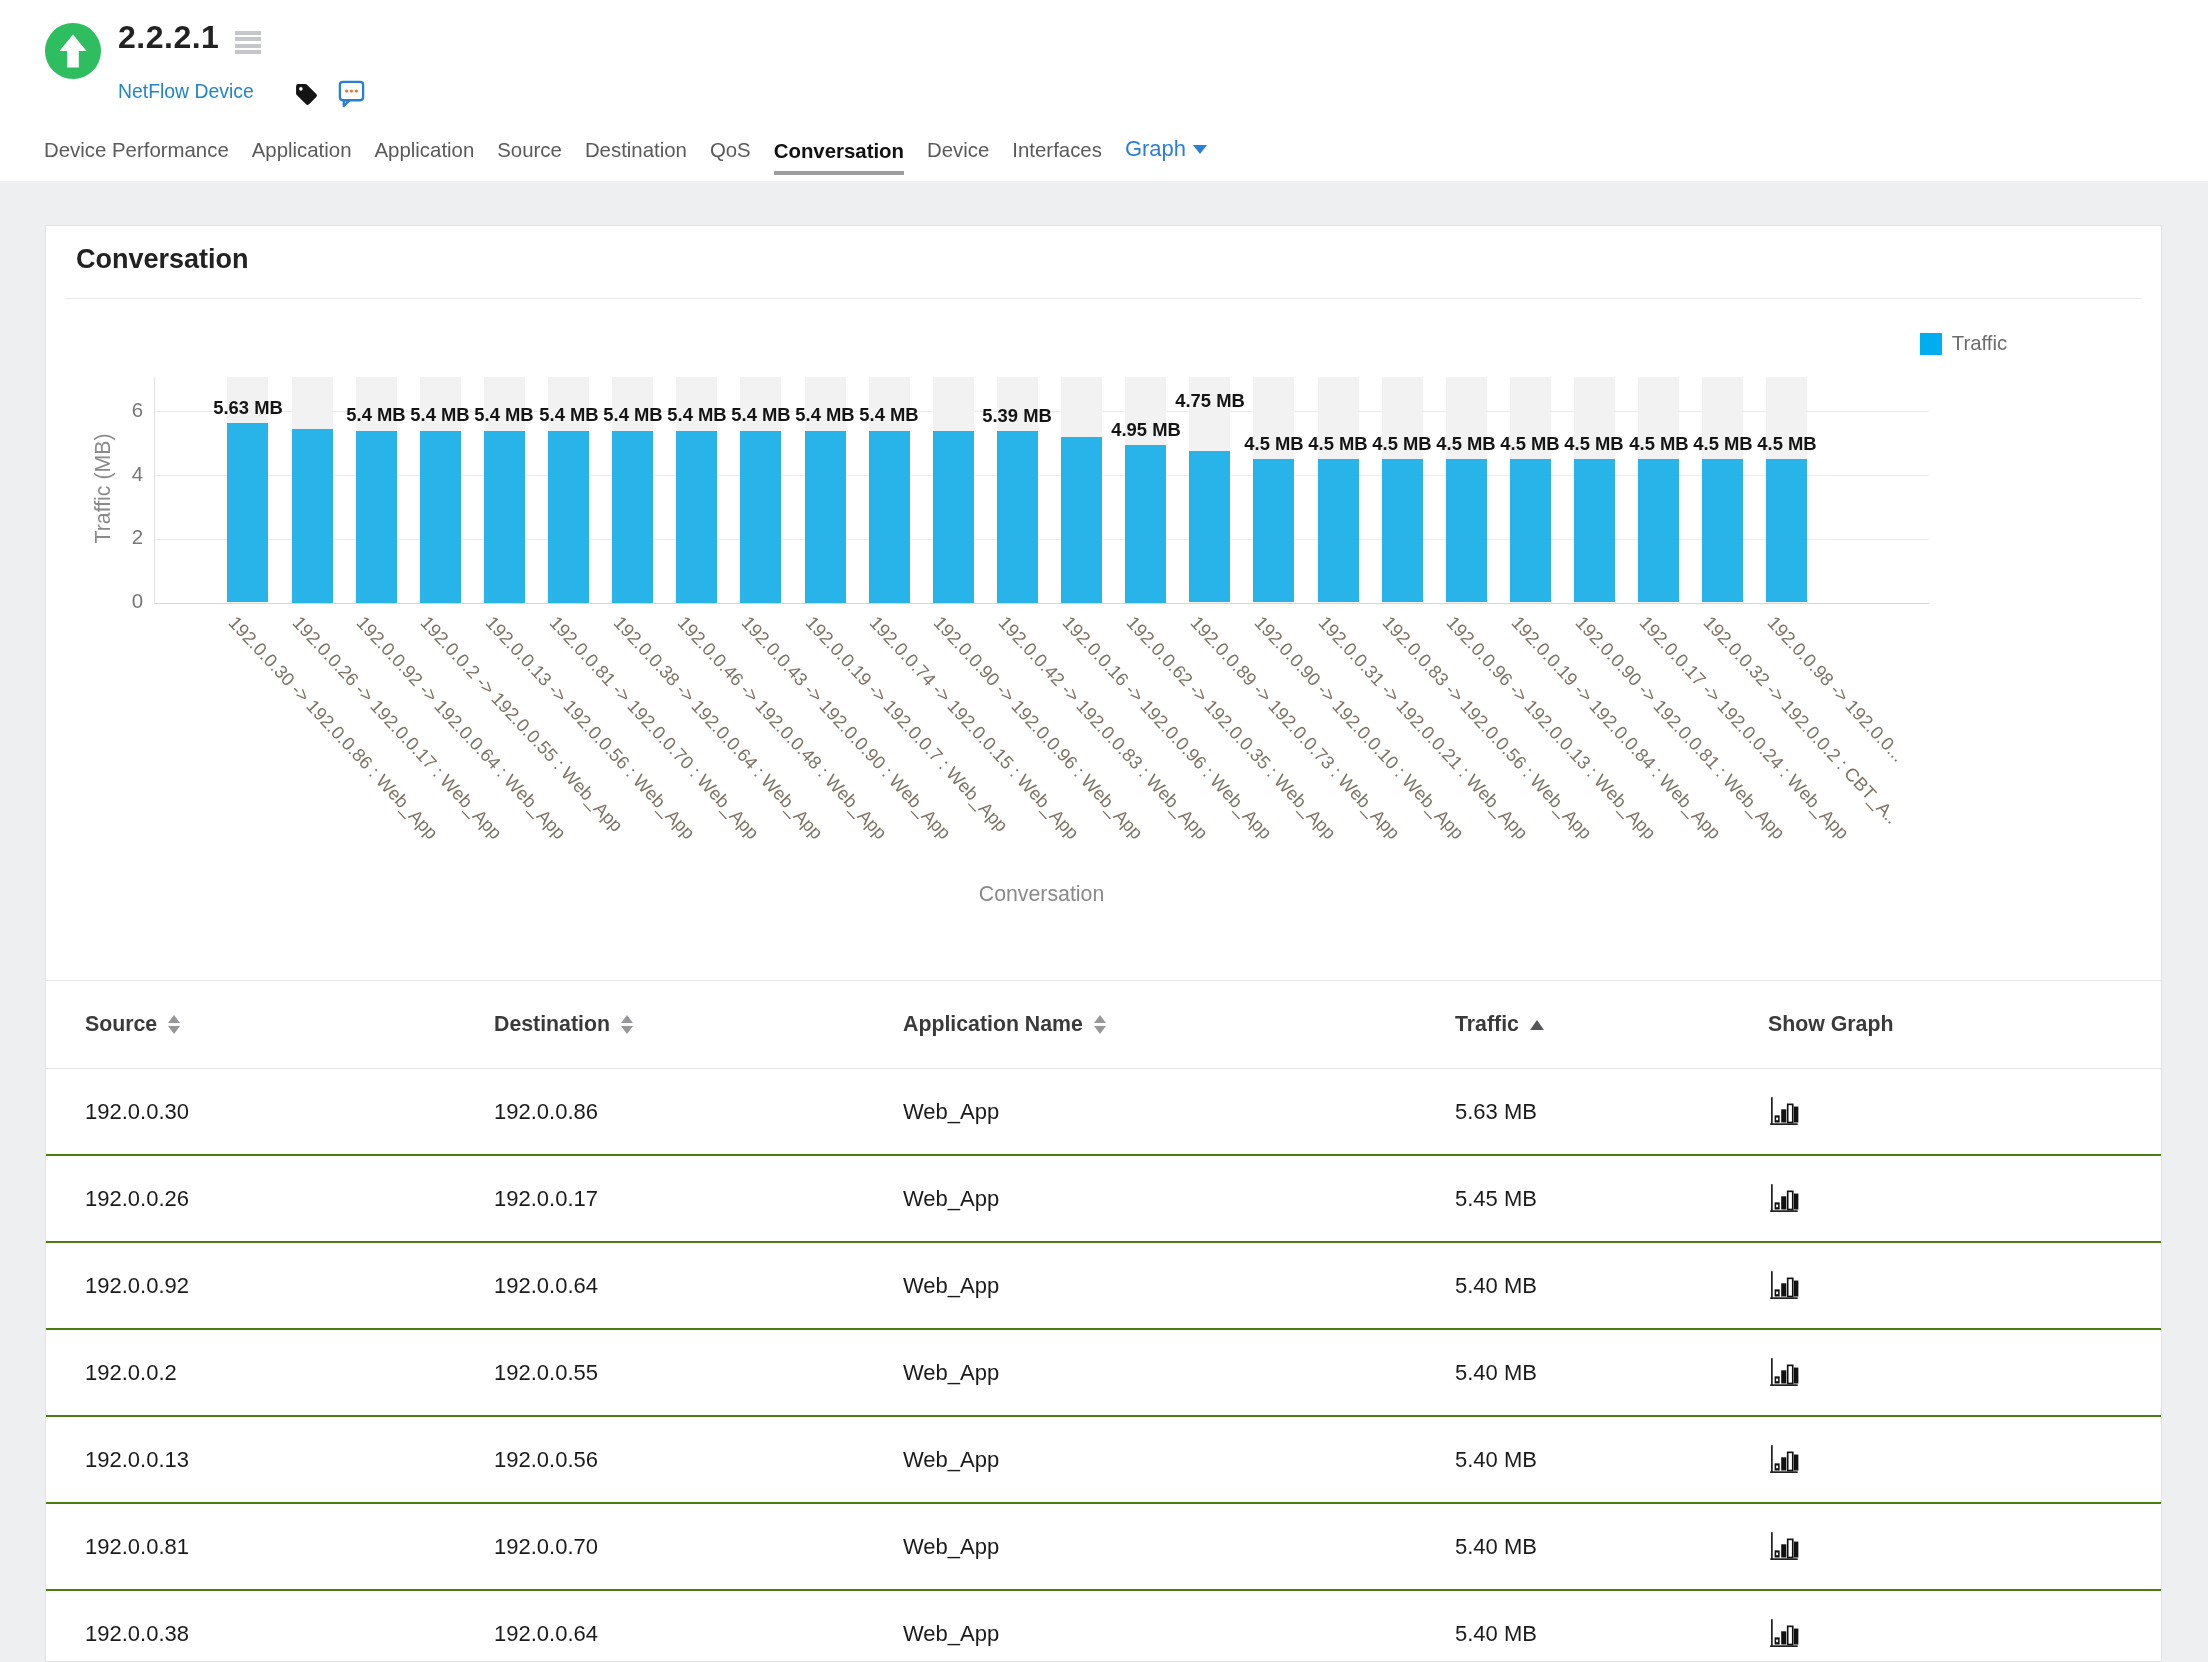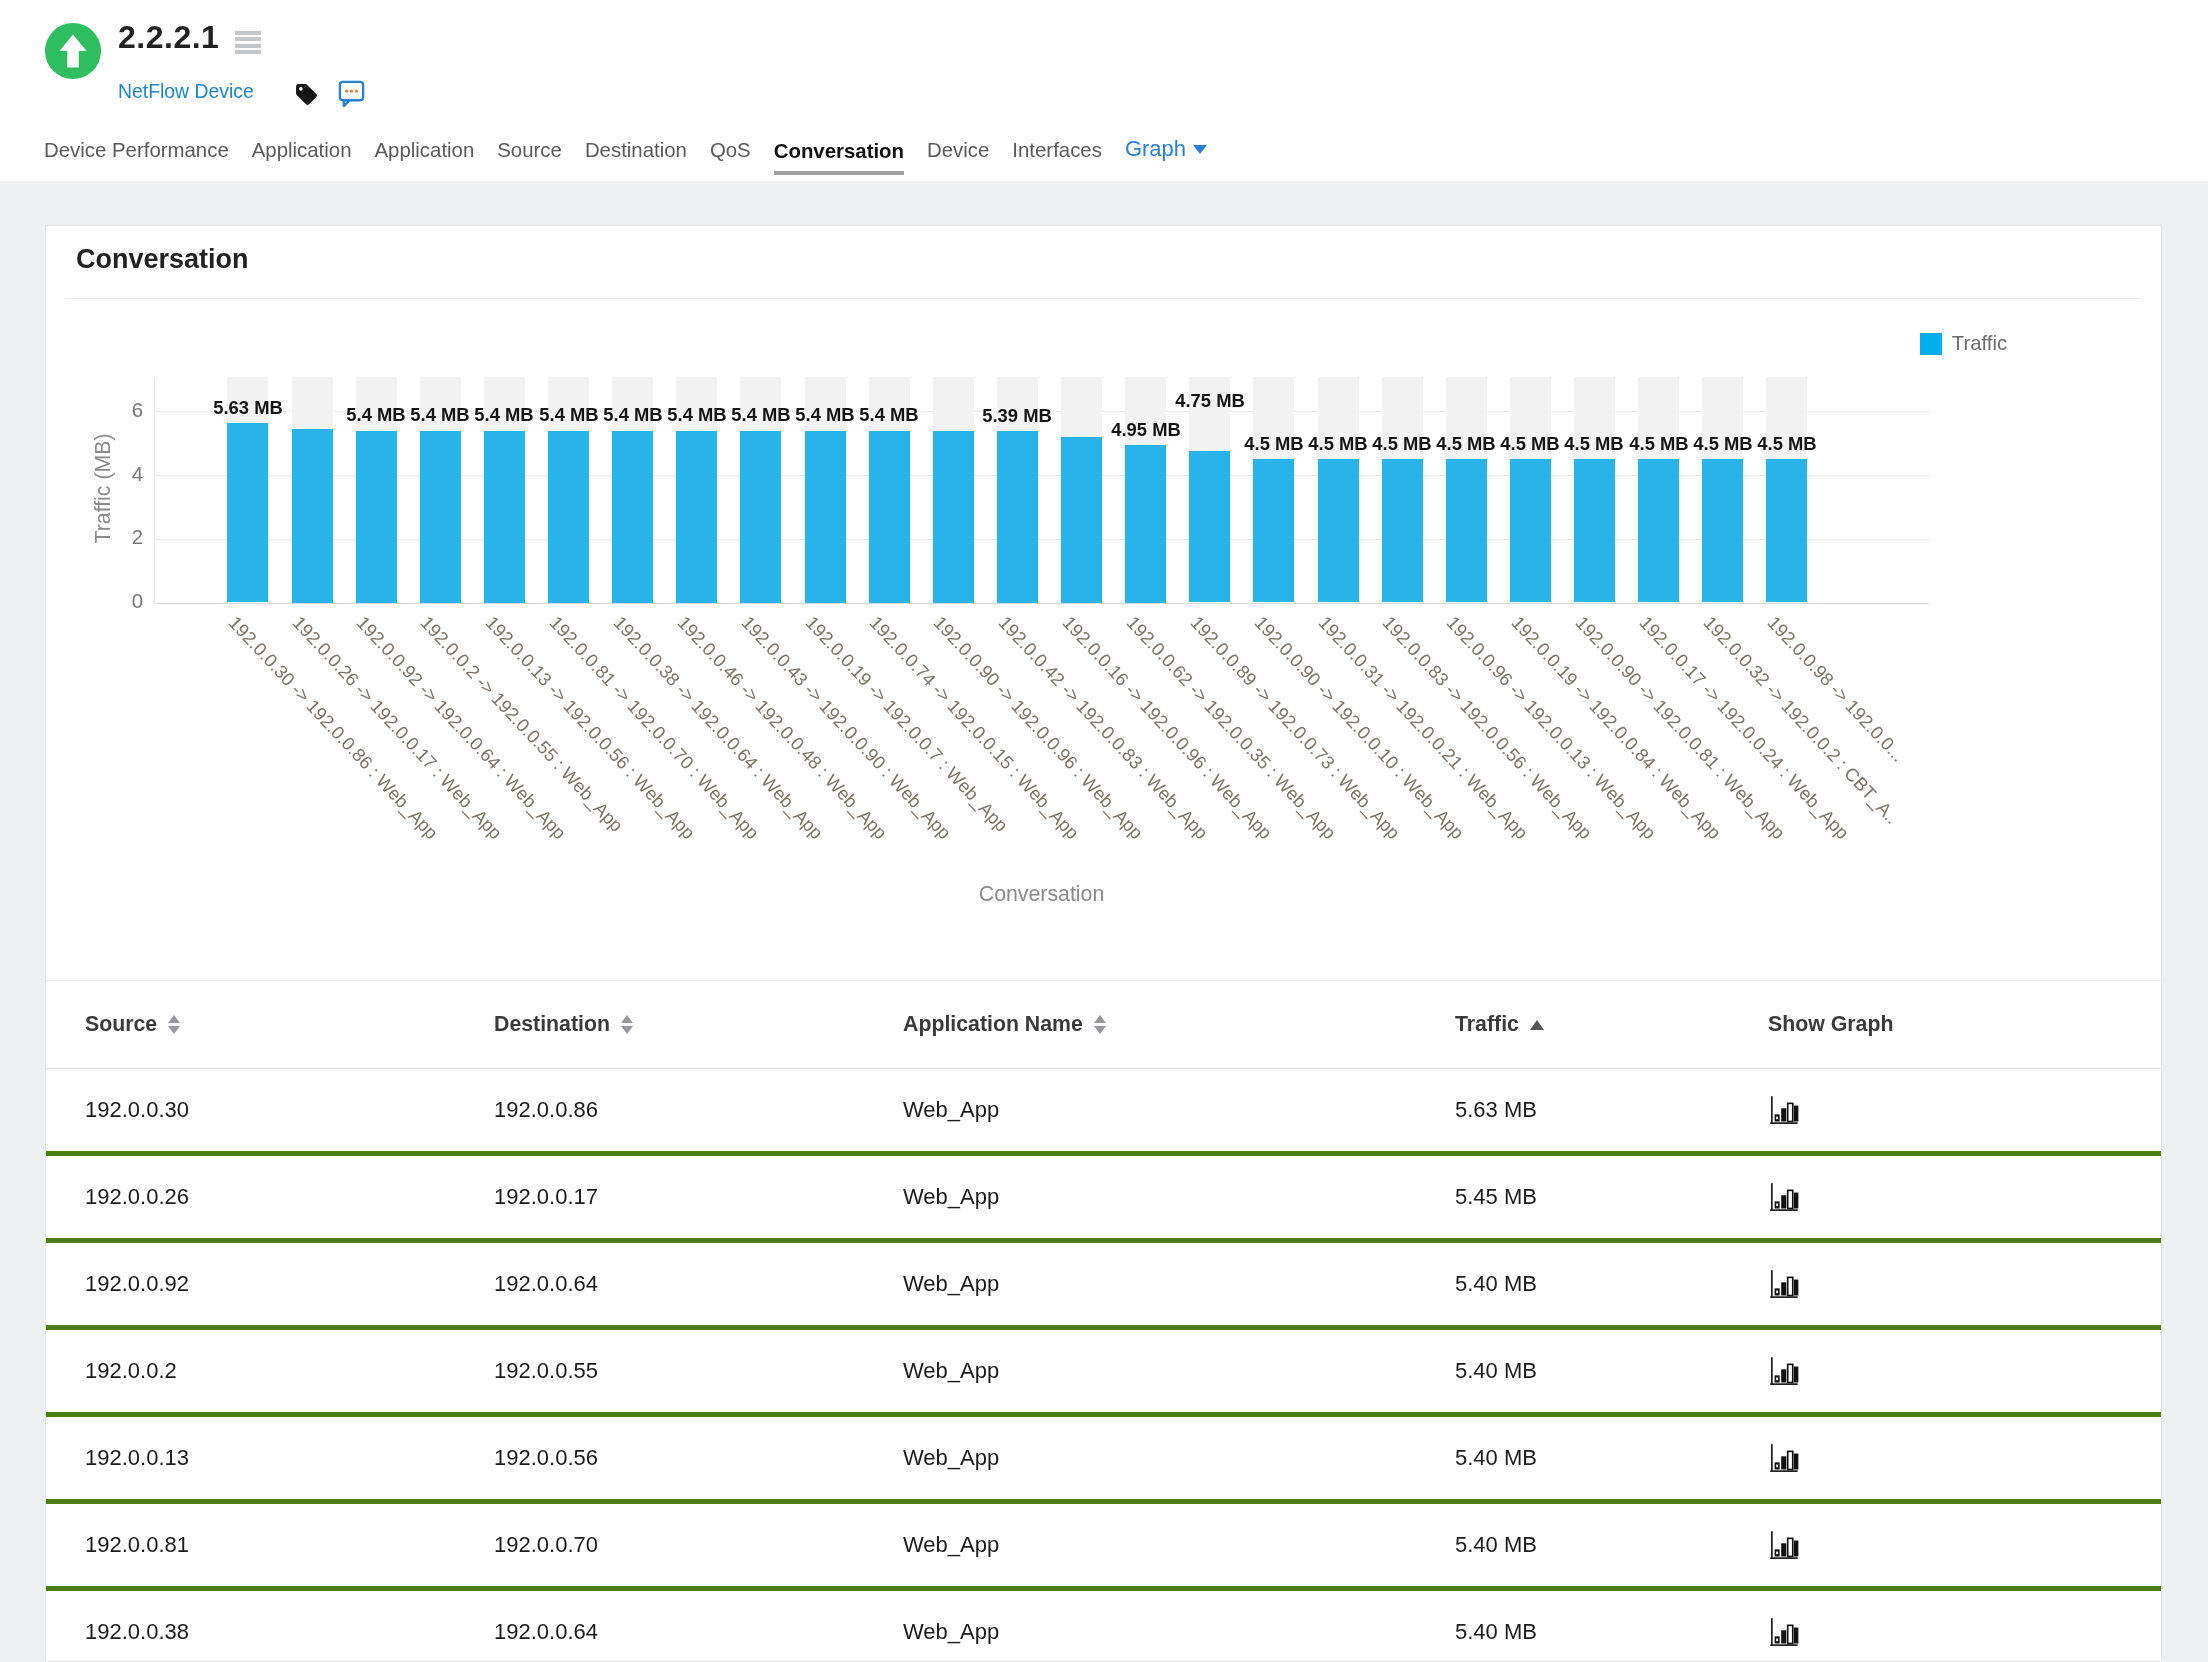--- a/index.html
+++ b/index.html
@@ -42,21 +42,21 @@
   .bar{position:absolute;width:41px;background:#29b4e9;cursor:pointer}
   .bar-label{position:absolute;width:136px;text-align:center;font-size:18.4px;font-weight:700;color:#141414;white-space:nowrap}
   .xlabel{position:absolute;top:386px;font-size:18.4px;color:#7d7366;white-space:nowrap;transform:rotate(47deg);transform-origin:0 0}
   .xtitle{position:absolute;left:108px;top:656px;width:1775px;text-align:center;font-size:21.3px;color:#8a8a8a}
 
   
   .dtable{position:absolute;left:0;top:754px;width:100%;border-top:1px solid #e8e8e8}
   .trow{display:grid;grid-template-columns:409px 409px 552px 313px 1fr;padding-left:39px;align-items:center;height:87px}
   .trow.thead{height:88px;border-bottom:1px solid #e4e4e4}
   .trow + .trow.tbody-row + .tbody-row{}
-  .tbody-row{border-bottom:5px solid #4d7c0f}
+  .tbody-row{border-bottom:2px solid #4d7c0f}
   .th{display:flex;align-items:center;gap:10.7px;font-size:21.3px;font-weight:700;color:#3a3a3a;cursor:pointer}
   .sortpair{display:inline-flex;flex-direction:column;gap:3.9px}
   .sortpair .s-up{width:0;height:0;border-left:6.8px solid transparent;border-right:6.8px solid transparent;border-bottom:8.7px solid #95979c}
   .sortpair .s-down{width:0;height:0;border-left:6.8px solid transparent;border-right:6.8px solid transparent;border-top:8.7px solid #95979c}
   .s-asc{width:0;height:0;border-left:7.8px solid transparent;border-right:7.8px solid transparent;border-bottom:10.7px solid #55565a}
   .td{font-size:22px;color:#1b1b1b}
   .graph-btn{width:33px;height:33px;cursor:pointer}
 </style>
 </head>
 <body>

